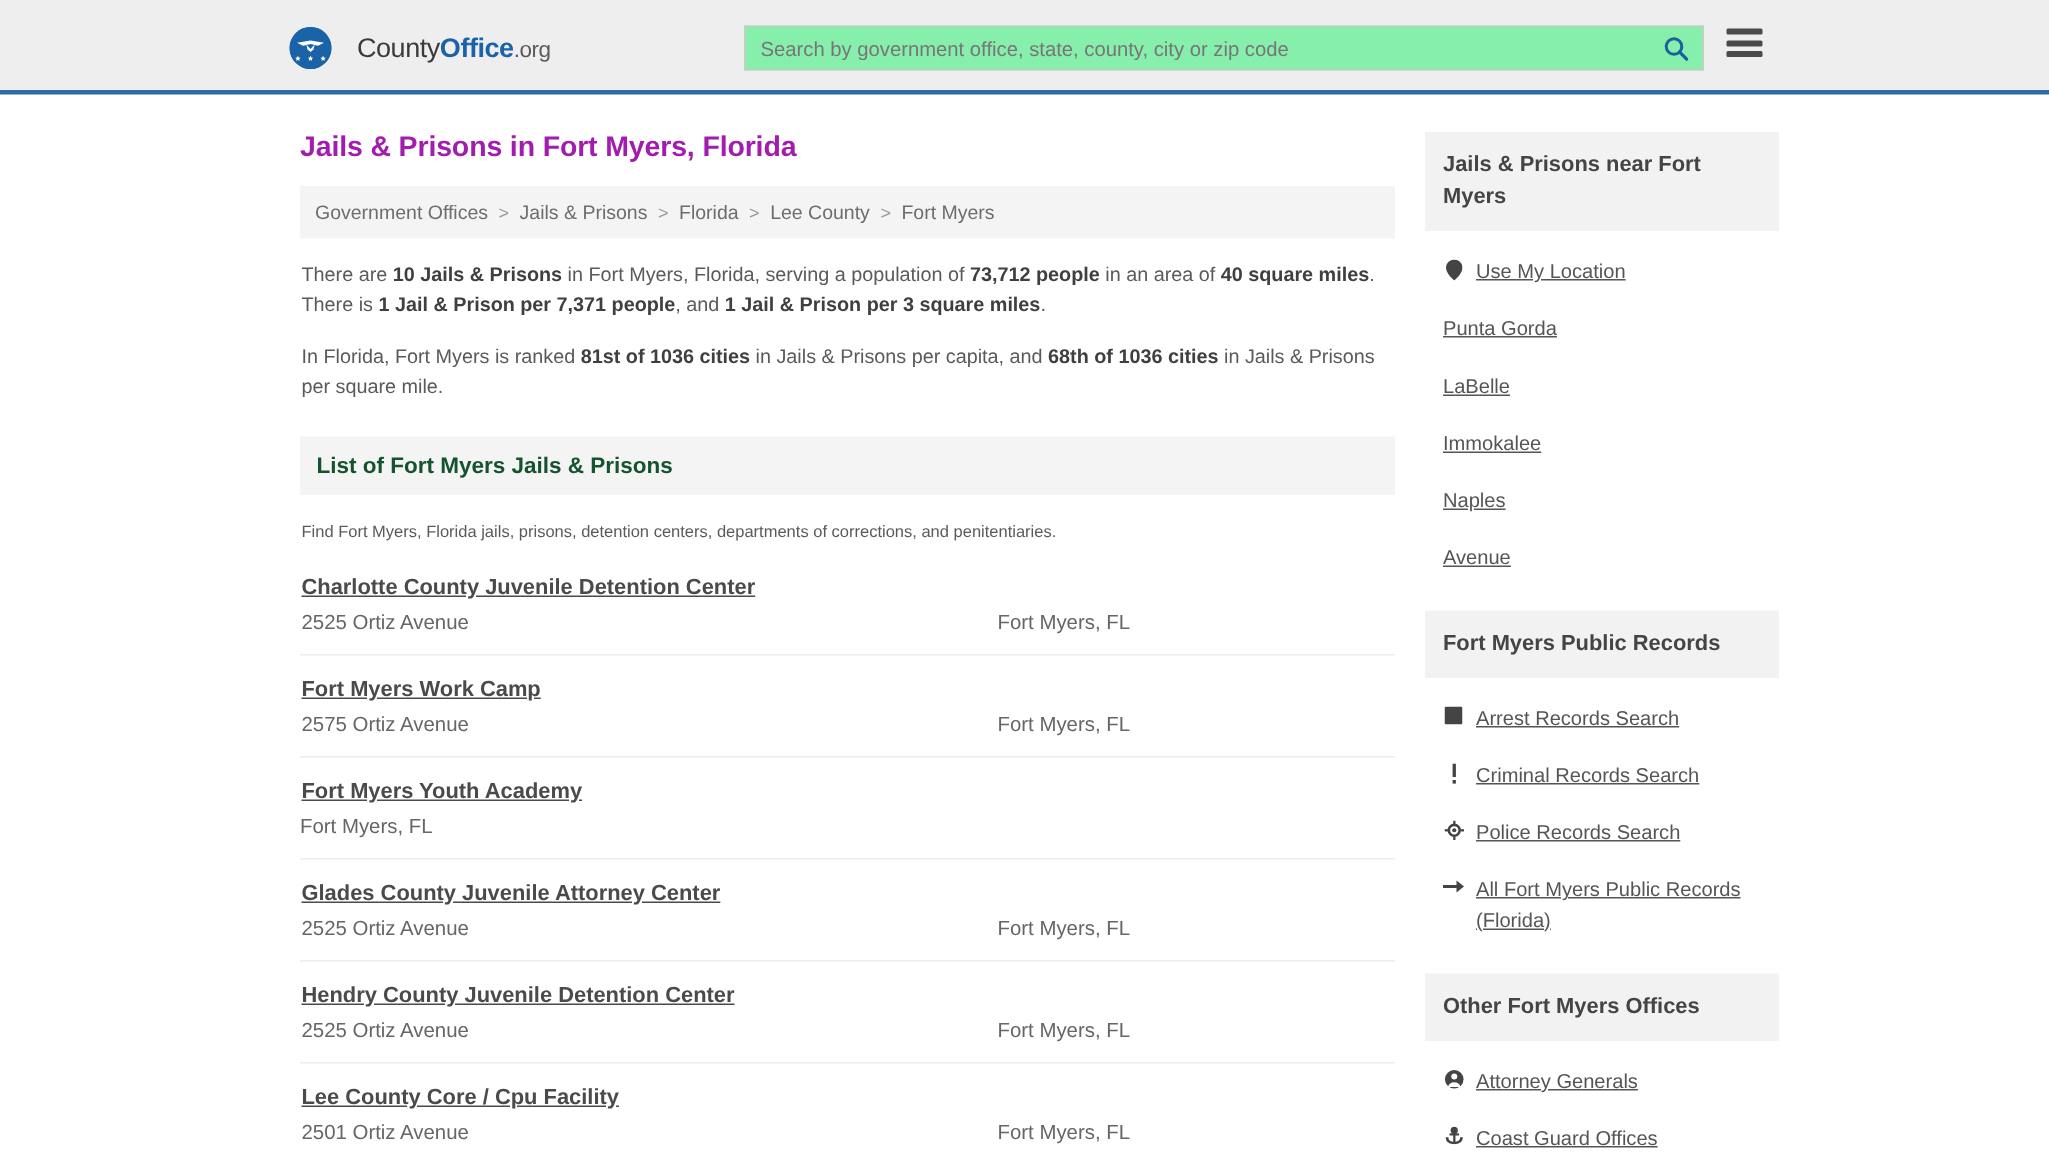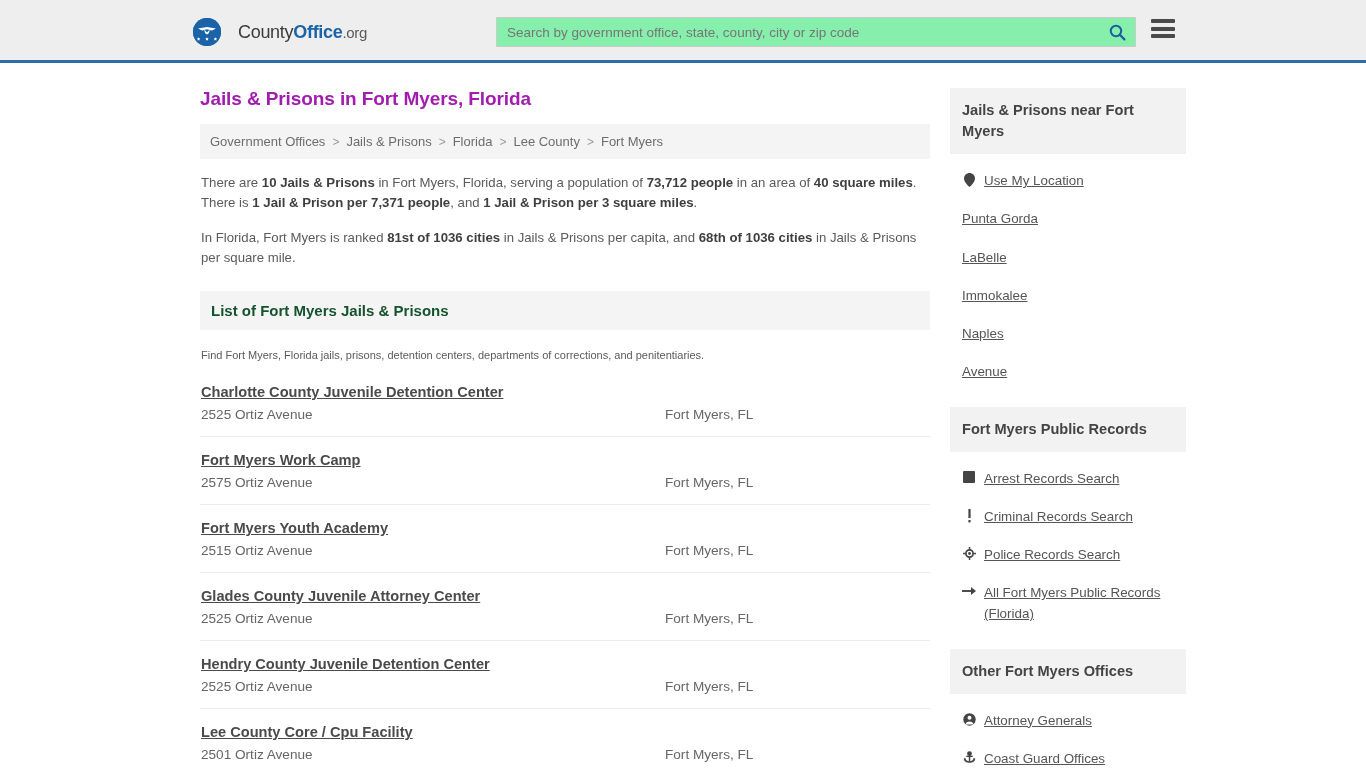--- a/index.html
+++ b/index.html
@@ -310,21 +310,20 @@
           <a class="listing-name" href="#">Fort Myers Work Camp</a>
           <div class="listing-line">
             <div class="listing-addr">2575 Ortiz Avenue</div>
             <div class="listing-city">Fort Myers, FL</div>
           </div>
         </div>
 
         <div class="listing-row">
           <a class="listing-name" href="#">Fort Myers Youth Academy</a>
           <div class="listing-line">
-            <div class="listing-addr">2515 Ortiz Avenue</div>
             <div class="listing-city">Fort Myers, FL</div>
           </div>
         </div>
 
         <div class="listing-row">
           <a class="listing-name" href="#">Glades County Juvenile Attorney Center</a>
           <div class="listing-line">
             <div class="listing-addr">2525 Ortiz Avenue</div>
             <div class="listing-city">Fort Myers, FL</div>
           </div>

